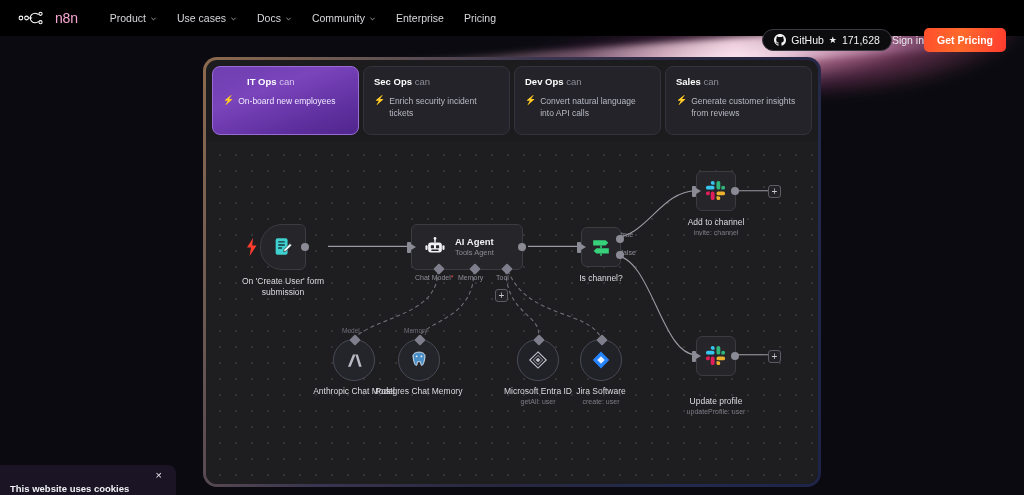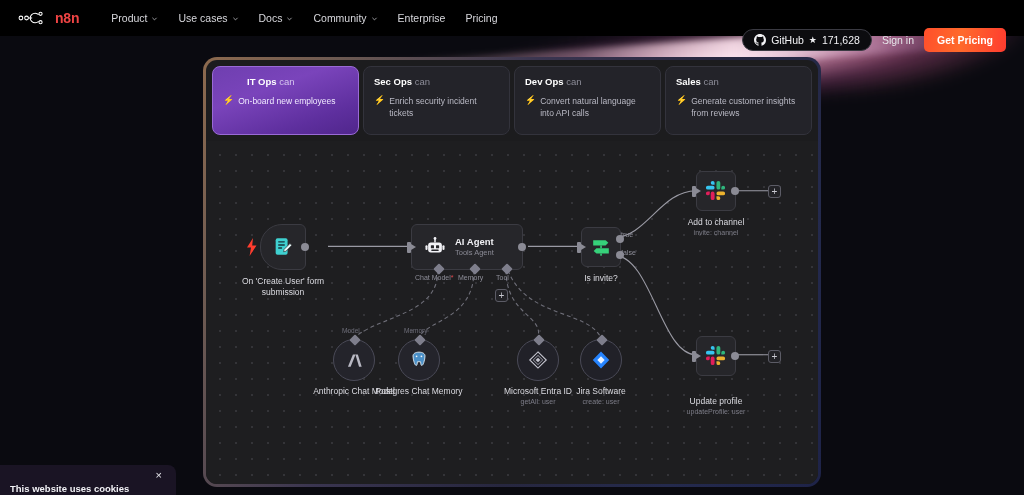--- a/index.html
+++ b/index.html
@@ -15,29 +15,29 @@
   .navbar {
     position: absolute; top: 0; left: 0;
     width: 1024px; height: 36px;
     background: #000000;
     display: flex; align-items: center;
     padding: 0 12px;
     z-index: 40;
   }
   .brand { display: flex; align-items: center; gap: 5px; margin-right: 22px; padding-left: 6px; }
   .brand-logo { width: 32px; height: 14px; display:block; }
-  .brand-name { color: #ef4444; font-size: 14px; font-weight: bold; letter-spacing: -0.2px; }
+  .brand-name { color: #f9a8d4; font-size: 14px; font-weight: normal; letter-spacing: -0.2px; }
   .nav-items { display: flex; align-items: center; gap: 0px; }
   .nav-item {
     color: #d8d8dd; font-size: 10.5px;
     padding: 6px 10px; display: flex; align-items: center; gap: 4px;
     cursor: pointer; white-space: nowrap;
   }
   .chev { width: 7px; height: 7px; display:block; opacity: .85; }
-  .nav-right { margin-left: auto; display: flex; align-items: center; gap: 10px; padding-right: 6px; margin-top: 43px; }
+  .nav-right { margin-left: auto; display: flex; align-items: center; padding-right: 6px; margin-top: 43px; }
   .gh-badge {
     display: flex; align-items: center; gap: 5px;
     border: 1px solid #3a3a42; border-radius: 999px;
     padding: 4px 11px; color: #f2f2f5; font-size: 10.5px;
     background: #0c0c0f; cursor: pointer; white-space: nowrap;
   }
   .gh-mark { width: 12px; height: 12px; display:block; }
   .gh-star { color: #f2f2f5; font-size: 9px; }
   .signin { color: #e6e6ea; font-size: 10.5px; cursor: pointer; white-space: nowrap; }
   .cta {
@@ -383,21 +383,21 @@
         <svg width="22" height="22" viewBox="0 0 24 24">
           <path d="M3.5 4.5 H17 L20 7.4 L17 10.3 H3.5 Z" fill="#36d17a"></path>
           <path d="M20.5 13.4 H7 L4 16.3 L7 19.2 H20.5 Z" fill="#36d17a"></path>
           <rect x="11.2" y="10.3" width="1.7" height="3.1" fill="#36d17a"></rect>
           <rect x="11.2" y="19.2" width="1.7" height="2.3" fill="#36d17a"></rect>
         </svg>
         <div class="port" style="right:-4px; top:7px;"></div>
         <div class="port" style="right:-4px; top:23px;"></div>
       </div>
       <div class="caption" style="top:46px;">
-        <div class="cap-t">Is invite?</div>
+        <div class="cap-t">Is channel?</div>
       </div>
     </div>
     <div class="edge-label" style="left:415px; top:90px;">true</div>
     <div class="edge-label" style="left:415px; top:108px;">false</div>
 
     <div class="node" style="left:490px; top:30px;">
       <div class="nbox sq-box">
         <div class="port-in"></div>
         <svg width="22" height="22" viewBox="0 0 24 24">
           <path d="M5.2 14.6a2.1 2.1 0 1 1-2.1-2.1h2.1v2.1zm1.05 0a2.1 2.1 0 0 1 4.2 0v5.25a2.1 2.1 0 0 1-4.2 0v-5.25z" fill="#e01e5a"></path>

